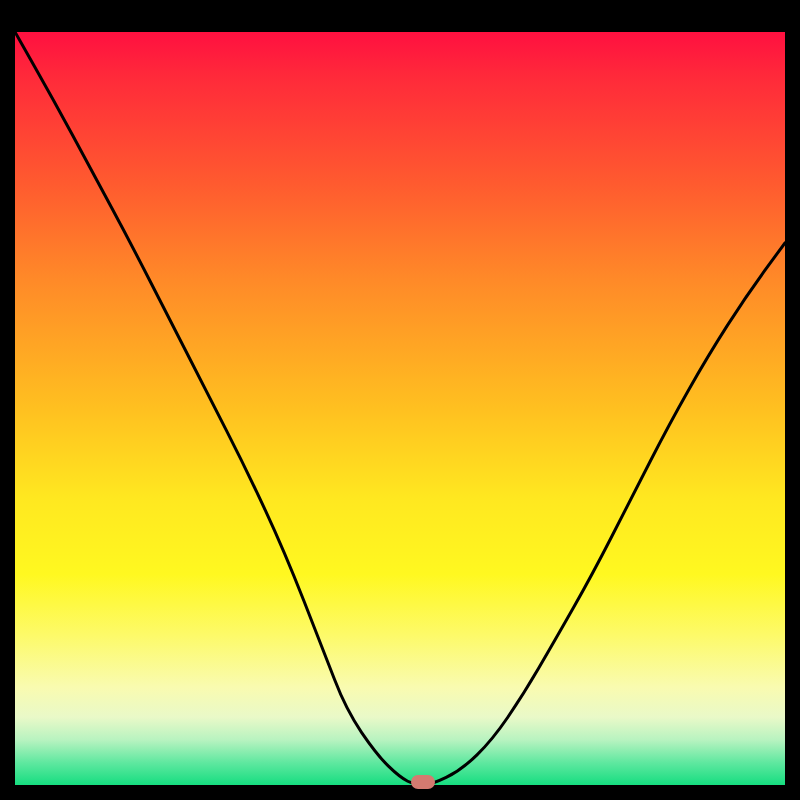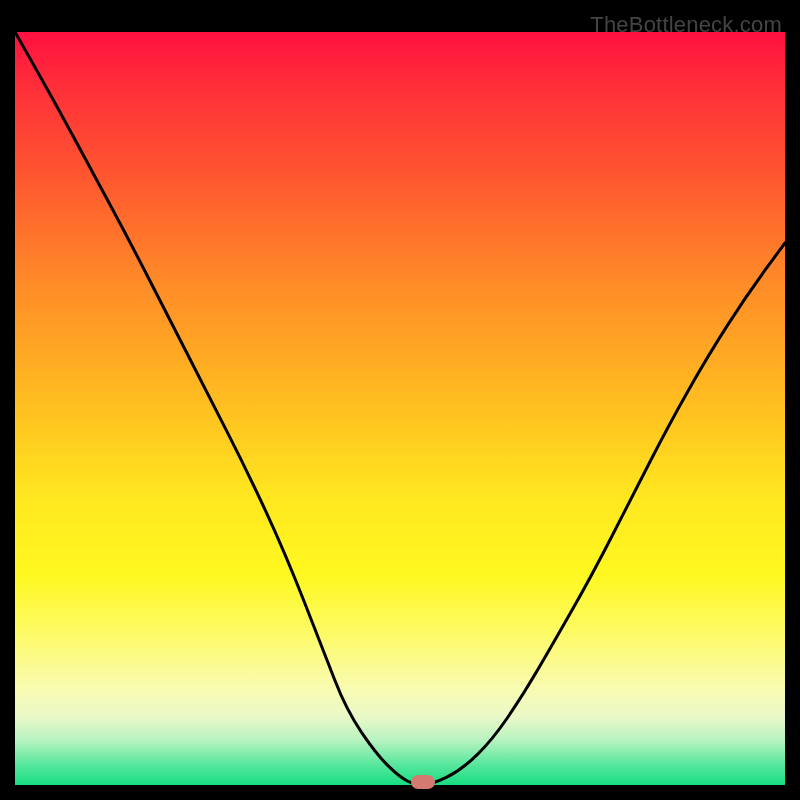--- a/index.html
+++ b/index.html
@@ -67,21 +67,20 @@
     width: 24px;
     height: 14px;
     border-radius: 7px;
     background: #d47a70;
   }
 </style>
 </head>
 <body>
 
 <div class="frame">
-  <div class="watermark">TheBottleneck.com</div>
 
   <div class="plot-area">
     <div class="gradient"></div>
 
     <svg class="curve" width="770" height="753" viewBox="0 0 770 753">
       <path id="curve-path" fill="none" stroke="#000" stroke-width="3" stroke-linecap="round" stroke-linejoin="round" d="M 0 0 Q 0 0 19.25 33.88499999999999 Q 38.5 67.76999999999998 57.75 103.53750000000002 Q 77 139.30500000000006 96.25 175.07250000000005 Q 115.5 210.84000000000003 134.75 248.49 Q 154 286.14 173.25 323.78999999999996 Q 192.5 361.44 211.75 399.09000000000003 Q 231 436.74 250.25 478.155 Q 269.5 519.5699999999999 288.75 568.515 Q 308 617.46 319.55 647.58 Q 331.1 677.7 346.5 700.29 Q 361.9 722.88 373.45 734.175 Q 385 745.47 392.70000000000005 749.235 Q 400.40000000000003 753 408.1 753 Q 415.8 753 431.2 745.47 Q 446.59999999999997 737.94 462 722.8800000000001 Q 477.4 707.82 492.8 685.23 Q 508.20000000000005 662.64 523.6 636.2850000000001 Q 539 609.9300000000001 558.25 576.0450000000001 Q 577.5 542.16 596.75 504.51 Q 616 466.86 635.25 429.21000000000004 Q 654.5 391.56 673.75 357.675 Q 693 323.79 712.25 293.67 Q 731.5 263.55 750.75 237.19500000000002 T 770 210.84000000000003"></path>
     </svg>
 
     <div class="marker" id="marker" style="left: 396.1px; top: 743px;"></div>
   </div>

